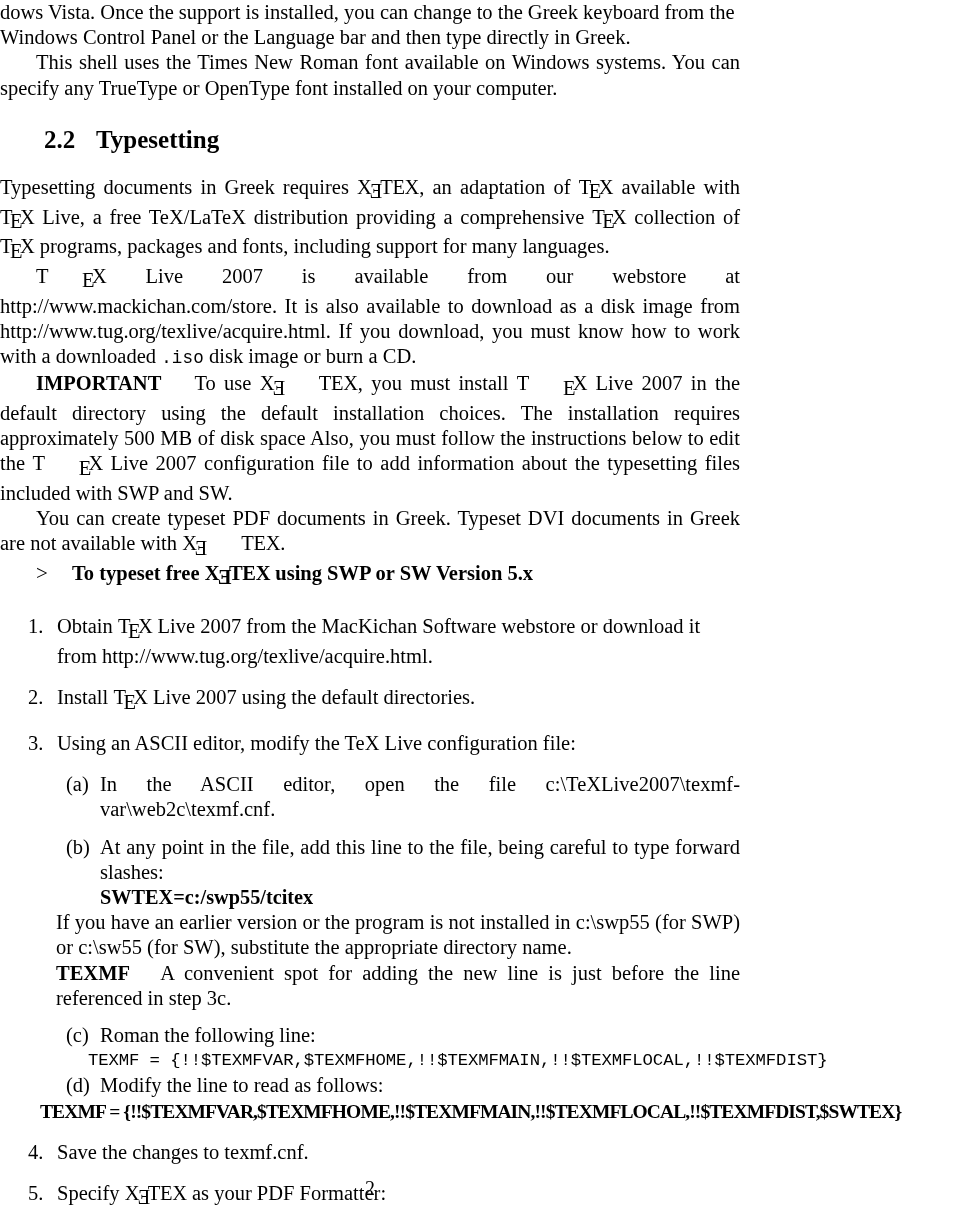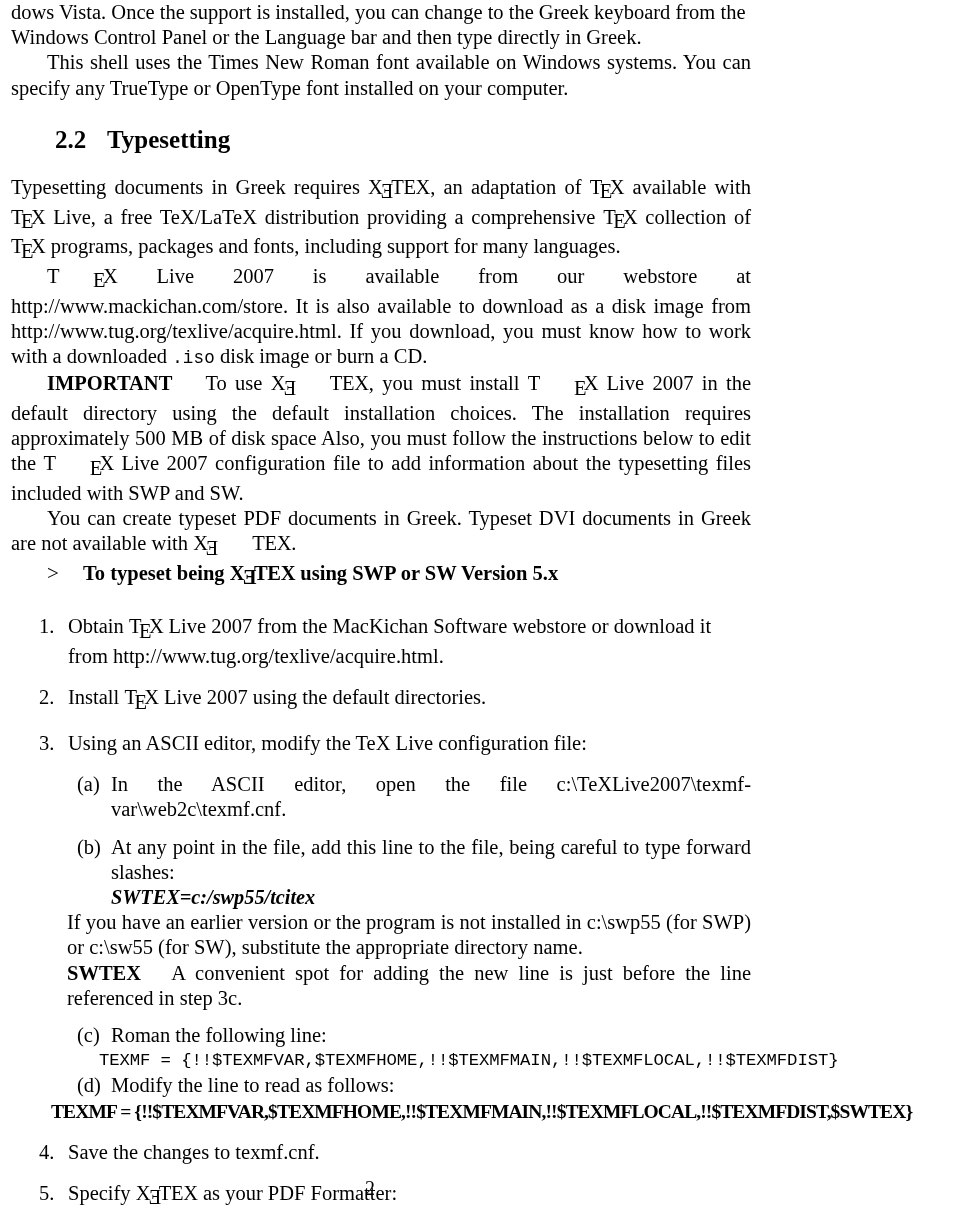--- a/index.html
+++ b/index.html
@@ -17,21 +17,21 @@
   }
   .page {
     position: relative;
     width: 960px;
     height: 1226px;
     box-sizing: border-box;
     padding: 0;
   }
   .col {
     position: absolute;
-    left: 11px;
+    left: 0px;
     top: 0px;
     width: 740px;
   }
   p, .line {
     margin: 0;
     padding: 0;
   }
   .body-text {
     font-size: 20.5px;
     line-height: 25.2px;
@@ -139,21 +139,20 @@
     font-size: 19.5px;
     line-height: 25px;
     white-space: nowrap;
     letter-spacing: -0.9px;
   }
   .swtex-line {
     padding-left: 100px;
     font-weight: bold;
     font-size: 20.3px;
     line-height: 25.2px;
-    font-style: italic;
   }
   .spacer-12 { height: 12px; }
   .spacer-16 { height: 16px; }
   .spacer-20 { height: 20px; }
   .spacer-24 { height: 24px; }
   .page-number {
     position: absolute;
     left: 0;
     right: 0;
     top: 1177px;
@@ -186,21 +185,21 @@
 
     <p class="body-text"><span>Typesetting documents in Greek requires </span><span class="xetex"><span>X</span><span class="rev-e">E</span><span>T</span><span class="e">E</span><span>X</span></span><span>, an adaptation of </span><span class="tex"><span>T</span><span class="e">E</span><span>X</span></span><span> available with </span><span class="tex"><span>T</span><span class="e">E</span><span>X</span></span><span> Live, a free TeX/LaTeX distribution providing a comprehensive </span><span class="tex"><span>T</span><span class="e">E</span><span>X</span></span><span> collection of </span><span class="tex"><span>T</span><span class="e">E</span><span>X</span></span><span> programs, packages and fonts, including support for many languages.</span></p>
 
     <p class="body-text indent"><span class="tex"><span>T</span><span class="e">E</span><span>X</span></span><span> Live 2007 is available from our webstore at http://www.mackichan.com/store. It is also available to download as a disk image from http://www.tug.org/texlive/acquire.html. If you download, you must know how to work with a downloaded </span><span class="mono">.iso</span><span> disk image or burn a CD.</span></p>
 
     <p class="body-text indent"><span class="bold">IMPORTANT</span>&nbsp;&nbsp;&nbsp;&nbsp;<span>To use </span><span class="xetex"><span>X</span><span class="rev-e">E</span><span>T</span><span class="e">E</span><span>X</span></span><span>, you must install </span><span class="tex"><span>T</span><span class="e">E</span><span>X</span></span><span> Live 2007 in the default directory using the default installation choices. The installation requires approximately 500 MB of disk space Also, you must follow the instructions below to edit the </span><span class="tex"><span>T</span><span class="e">E</span><span>X</span></span><span> Live 2007 configuration file to add information about the typesetting files included with SWP and SW.</span></p>
 
     <p class="body-text indent"><span>You can create typeset PDF documents in Greek. Typeset DVI documents in Greek are not available with </span><span class="xetex"><span>X</span><span class="rev-e">E</span><span>T</span><span class="e">E</span><span>X</span></span><span>.</span></p>
 
     <div class="proc-head">
-      <span class="gt">&gt;</span><span>To typeset being </span><span class="xetex"><span>X</span><span class="rev-e">E</span><span>T</span><span class="e">E</span><span>X</span></span><span> using SWP or SW Version 5.x</span>
+      <span class="gt">&gt;</span><span>To typeset free </span><span class="xetex"><span>X</span><span class="rev-e">E</span><span>T</span><span class="e">E</span><span>X</span></span><span> using SWP or SW Version 5.x</span>
     </div>
 
     <div class="spacer-24"></div>
 
     <div class="num-item">
       <span class="marker">1.</span><span>Obtain </span><span class="tex"><span>T</span><span class="e">E</span><span>X</span></span><span> Live 2007 from the MacKichan Software webstore or download it from http://www.tug.org/texlive/acquire.html.</span>
     </div>
 
     <div class="spacer-16"></div>
 
@@ -220,21 +219,21 @@
       <span class="marker">(a)</span><span>In the ASCII editor, open the file c:\TeXLive2007\texmf-var\web2c\texmf.cnf.</span>
     </div>
 
     <div class="spacer-12"></div>
 
     <div class="alpha-item">
       <span class="marker">(b)</span><span>At any point in the file, add this line to the file, being careful to type forward slashes:</span>
     </div>
     <div class="swtex-line">SWTEX=c:/swp55/tcitex</div>
     <div class="sub-block">If you have an earlier version or the program is not installed in c:\swp55 (for SWP) or c:\sw55 (for SW), substitute the appropriate directory name.</div>
-    <div class="sub-block"><span class="bold">SWTEX</span>&nbsp;&nbsp;&nbsp;<span>A convenient spot for adding the new line is just before the line referenced in step 3c.</span></div>
+    <div class="sub-block"><span class="bold">TEXMF</span>&nbsp;&nbsp;&nbsp;<span>A convenient spot for adding the new line is just before the line referenced in step 3c.</span></div>
 
     <div class="spacer-12"></div>
 
     <div class="alpha-item">
       <span class="marker">(c)</span><span>Roman the following line:</span>
     </div>
     <div class="code-line">TEXMF = {!!$TEXMFVAR,$TEXMFHOME,!!$TEXMFMAIN,!!$TEXMFLOCAL,!!$TEXMFDIST}</div>
 
     <div class="alpha-item">
       <span class="marker">(d)</span><span>Modify the line to read as follows:</span>

